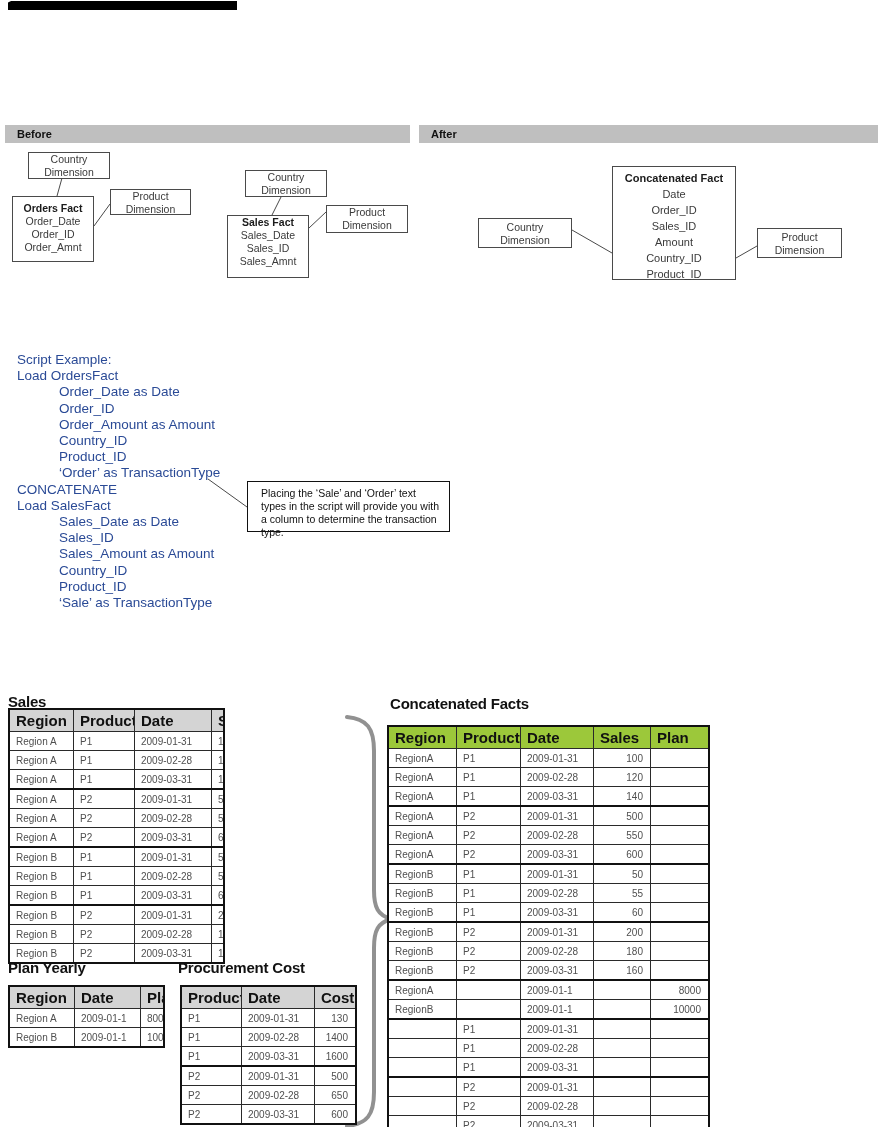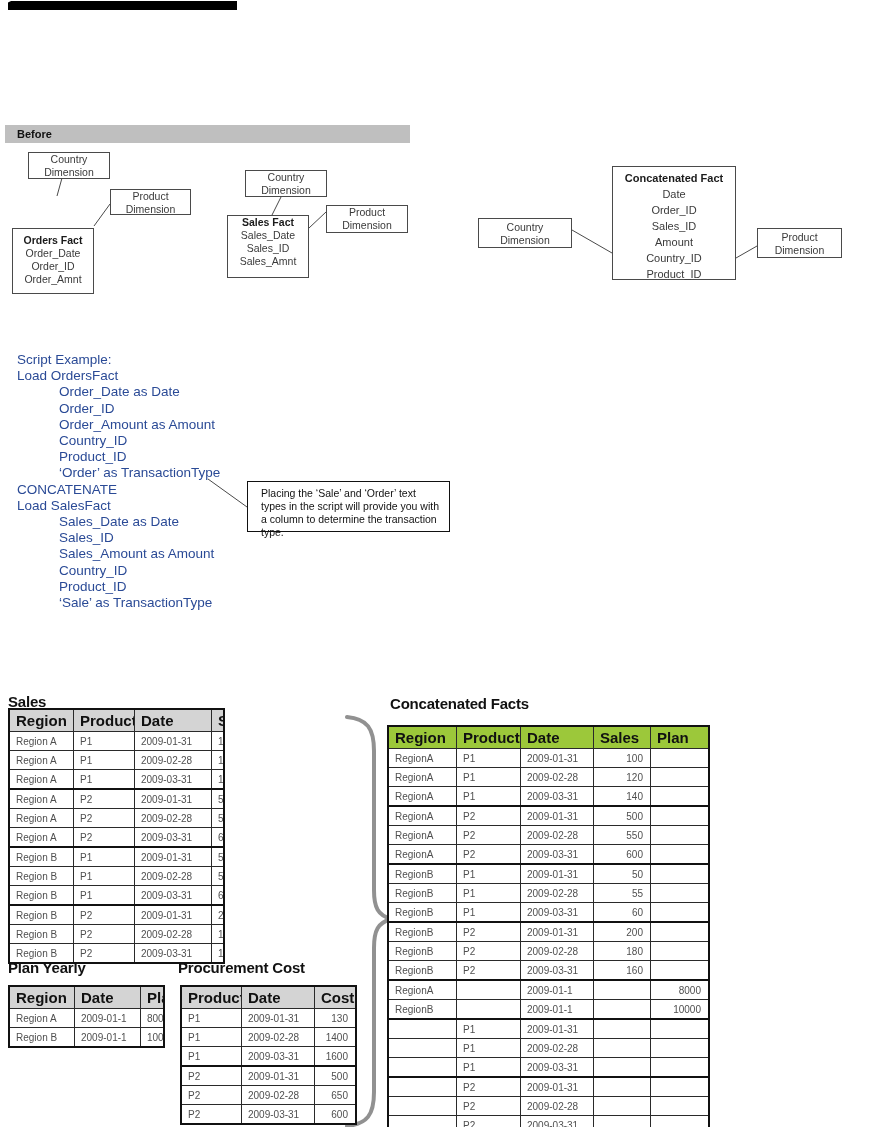--- a/index.html
+++ b/index.html
@@ -16,21 +16,21 @@
   #bar-after{left:419px;top:125px;width:459px;}
 
   
   #wires{position:absolute;left:0;top:0;width:884px;height:1127px;pointer-events:none;}
 
   
   .ebox{position:absolute;background:#fff;border:1px solid #4a4a4a;text-align:center;
         font-size:10.5px;line-height:13px;color:#3a3a3a;box-sizing:border-box;}
   .ebox .ftitle{font-weight:bold;color:#1a1a1a;}
   #b1-country{left:28px;top:152px;width:82px;height:27px;}
-  #b1-fact{left:12px;top:196px;width:82px;height:66px;padding-top:5px;margin-top:32px;}
+  #b1-fact{left:12px;top:196px;width:82px;height:66px;padding-top:5px;}
   #b1-product{left:110px;top:189px;width:81px;height:26px;}
   #b2-country{left:245px;top:170px;width:82px;height:27px;}
   #b2-fact{left:227px;top:215px;width:82px;height:63px;}
   #b2-product{left:326px;top:205px;width:82px;height:28px;}
   #a-fact{left:612px;top:166px;width:124px;height:114px;font-size:11px;line-height:16px;padding-top:3px;}
   #a-country{left:478px;top:218px;width:94px;height:30px;padding-top:2px;}
   #a-product{left:757px;top:228px;width:85px;height:30px;padding-top:2px;}
 
   
   #script-block{position:absolute;left:17px;top:352px;font-size:13.5px;line-height:16.2px;color:#2a4a96;}
@@ -87,20 +87,21 @@
     <line x1="309" y1="228" x2="326" y2="212" stroke="#4a4a4a" stroke-width="1"></line>
     <line x1="572" y1="230" x2="612" y2="253" stroke="#4a4a4a" stroke-width="1"></line>
     <line x1="736" y1="258" x2="757" y2="246" stroke="#4a4a4a" stroke-width="1"></line>
     <line x1="208" y1="479" x2="247" y2="507" stroke="#4a4a4a" stroke-width="1"></line>
     <path d="M347,717 C367,719 374,728 374,751 L374,890 C374,908 378,915 391,919 C378,923 374,930 374,948 L374,1092 C374,1115 367,1124 347,1126" stroke="#919191" stroke-width="4" fill="none" stroke-linecap="round"></path>
   </svg>
 
   <div id="redact"></div>
 
   <div id="bar-before" class="sec-bar">Before</div>
+  <div id="bar-after" class="sec-bar">After</div>
 
   <div id="b1-country" class="ebox">
       <div>Country</div>
       <div>Dimension</div>
     </div>
   <div id="b1-fact" class="ebox">
     <div class="ftitle">Orders Fact</div>
     <div>
         <div>Order_Date</div>
         <div>Order_ID</div>

